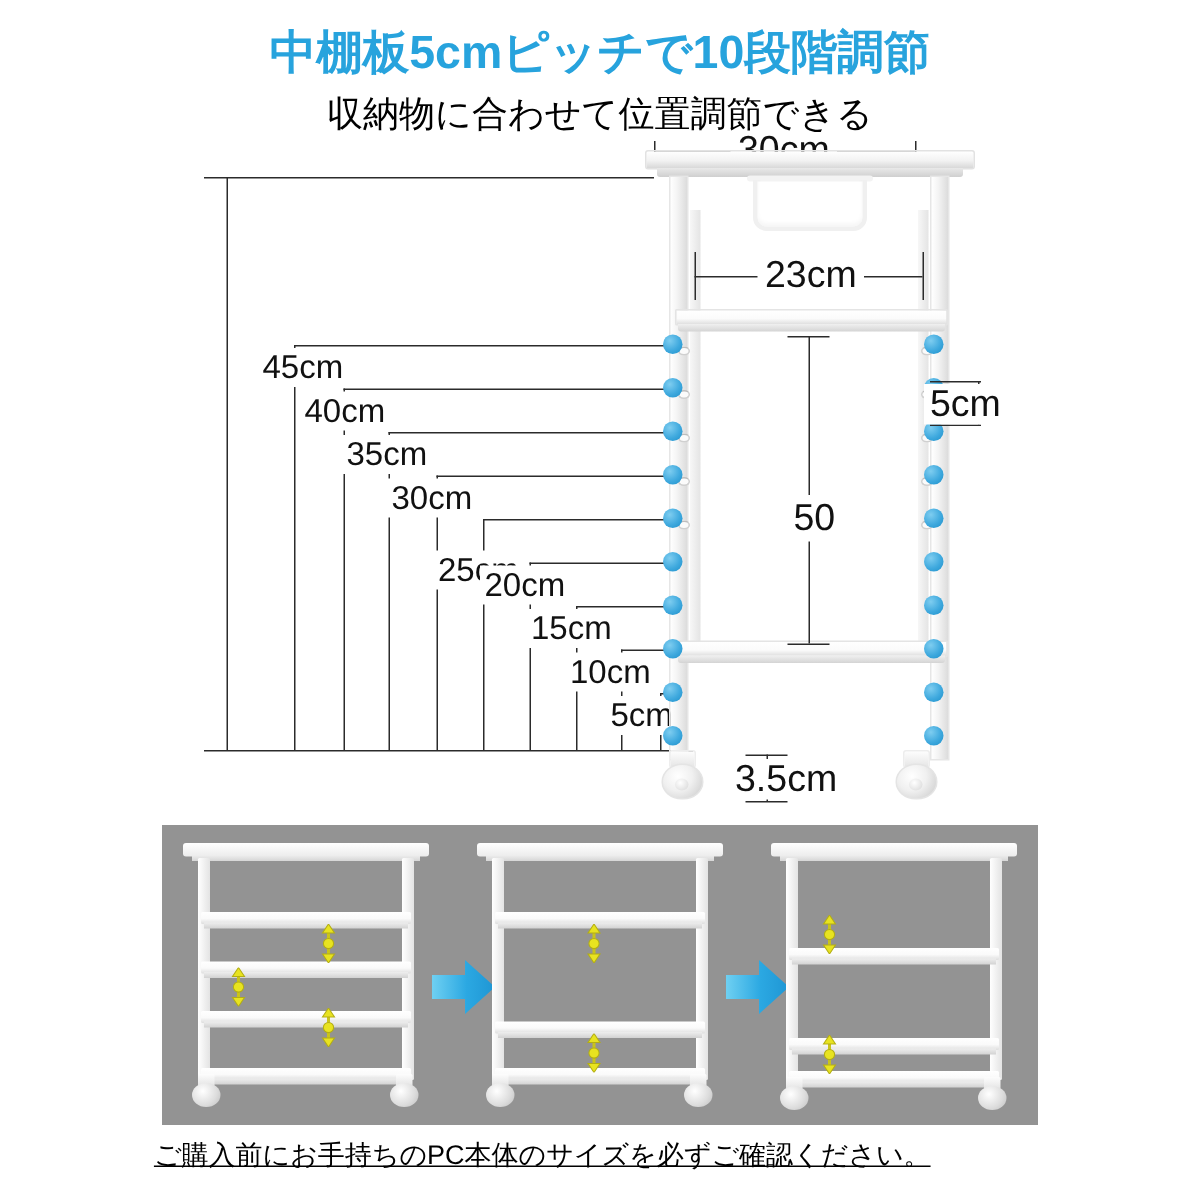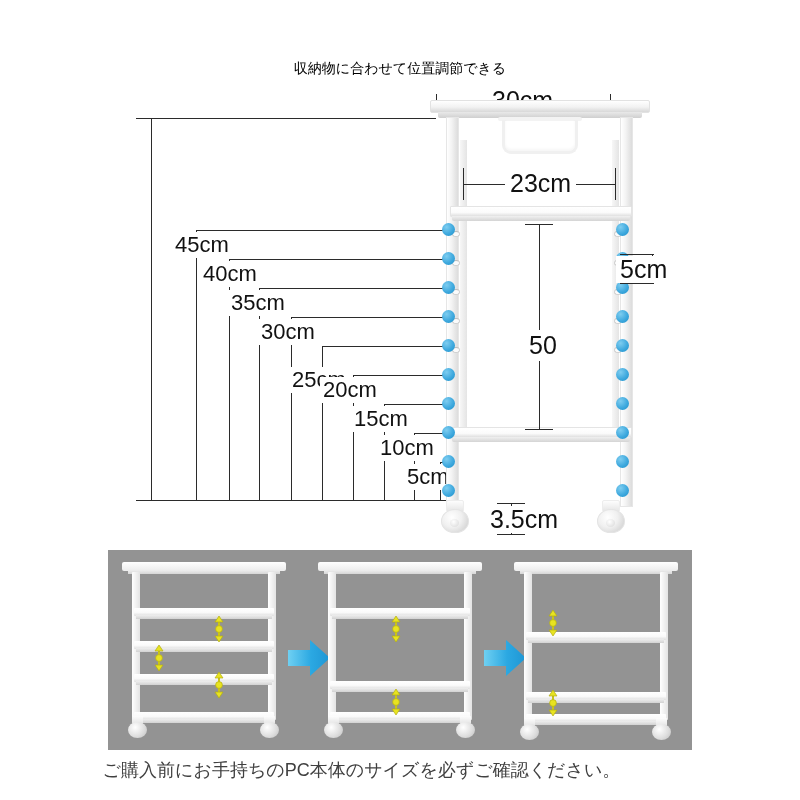--- a/index.html
+++ b/index.html
@@ -31,21 +31,21 @@
     font-weight: bold;
     color: #27a3dd;
     letter-spacing: 0px;
     white-space: nowrap;
   }
   .subtitle {
     position: absolute;
     left: 0; top: 60px;
     width: 800px;
     text-align: center;
-    font-size: 14px;
+    font-size: 24px;
     color: #000000;
     white-space: nowrap;
   }
 
   
   .dim {
     position: absolute;
     font-size: 22px;
     color: #111111;
     white-space: nowrap;
@@ -195,22 +195,23 @@
     left: 108px; top: 550px;
     width: 584px; height: 200px;
     background: #939393;
   }
   .caption {
     position: absolute;
     left: 0; top: 758px;
     width: 723px;
     text-align: center;
     font-size: 18px;
-    color: #404040;
+    color: #000000;
     white-space: nowrap;
+    text-decoration: underline;
   }
 
   
   .mini { position: absolute; top: 12px; width: 164px; height: 176px; }
   .mini .m-top {
     position: absolute; left: 0; top: 0;
     width: 164px; height: 9px;
     background: linear-gradient(#ffffff,#ececec);
     border-radius: 2px;
   }
@@ -260,20 +261,21 @@
 
   
   .barrow { position: absolute; width: 42px; height: 40px; }
   .barrow svg { display: block; }
 </style>
 </head>
 <body>
 
 <div class="stage">
 
+  <div class="title">中棚板5cmピッチで10段階調節</div>
   <div class="subtitle">収納物に合わせて位置調節できる</div>
 
   <div class="hline" style="left:436px; top:101px; width:174px;"></div>
   <div class="tick" style="left:436px; top:94px; height:14px;"></div>
   <div class="tick" style="left:610px; top:94px; height:14px;"></div>
   <div class="dim big" style="left:487px; top:88px; padding:0 5px;">30cm</div>
 
   <div class="hline" style="left:136px; top:118px; width:300px;"></div>
   <div class="vline" style="left:151px; top:118px; height:382px;"></div>
 

